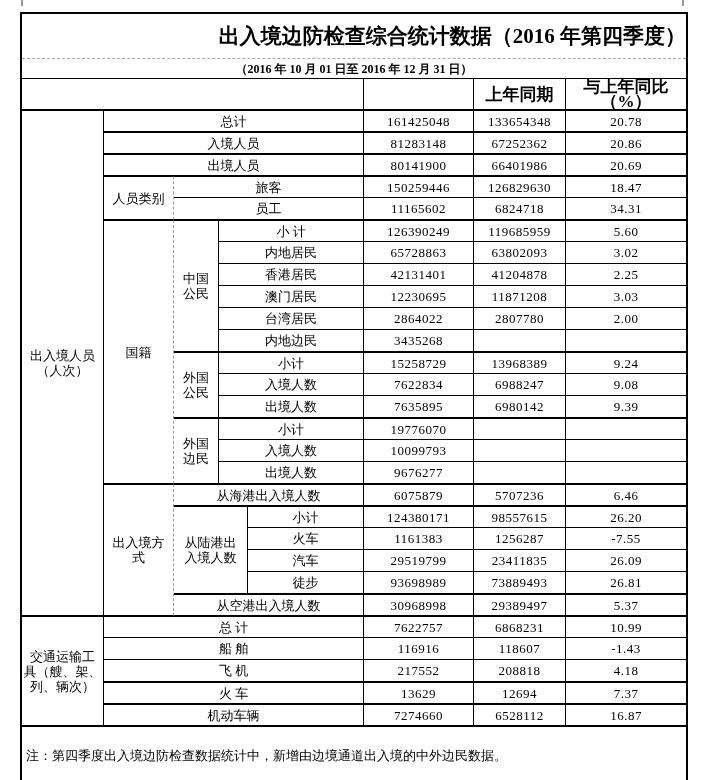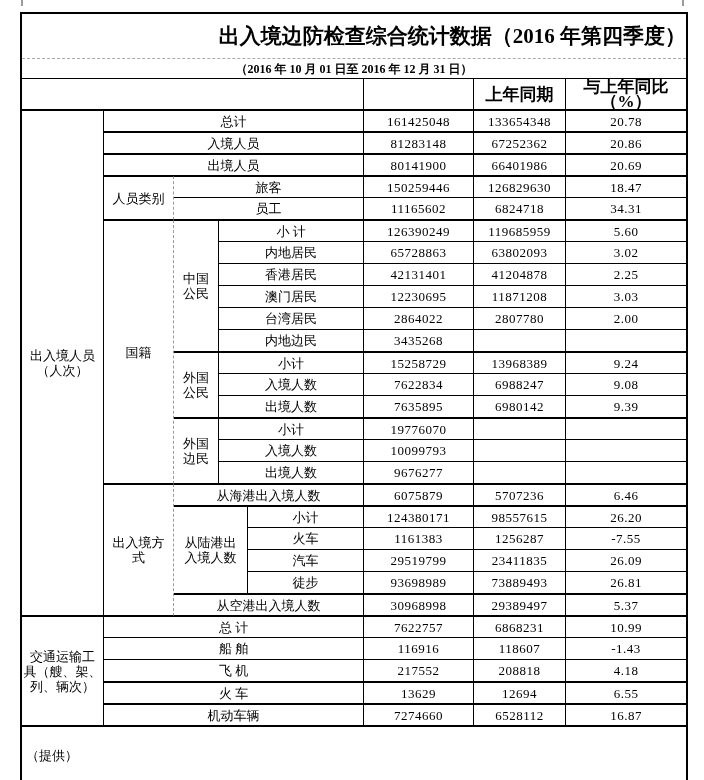--- a/index.html
+++ b/index.html
@@ -229,30 +229,31 @@
   <tr class="data-row">
     <td colspan="4">飞 机</td>
     <td class="num">217552</td>
     <td class="num">208818</td>
     <td class="num lastcol">4.18</td>
   </tr>
   <tr class="data-row sec">
     <td colspan="4">火 车</td>
     <td class="num">13629</td>
     <td class="num">12694</td>
-    <td class="num lastcol">6.55</td>
+    <td class="num lastcol">7.37</td>
   </tr>
   <tr class="data-row sec">
     <td colspan="4">机动车辆</td>
     <td class="num">7274660</td>
     <td class="num">6528112</td>
     <td class="num lastcol">16.87</td>
   </tr>
 
   <tr class="note-row sec">
     <td colspan="8" class="lastcol">
+      <div>注：第四季度出入境边防检查数据统计中，新增由边境通道出入境的中外边民数据。</div>
       <div>（提供）</div>
     </td>
   </tr>
 
 </tbody>
     </table>
 </div>
 
 </body></html>

